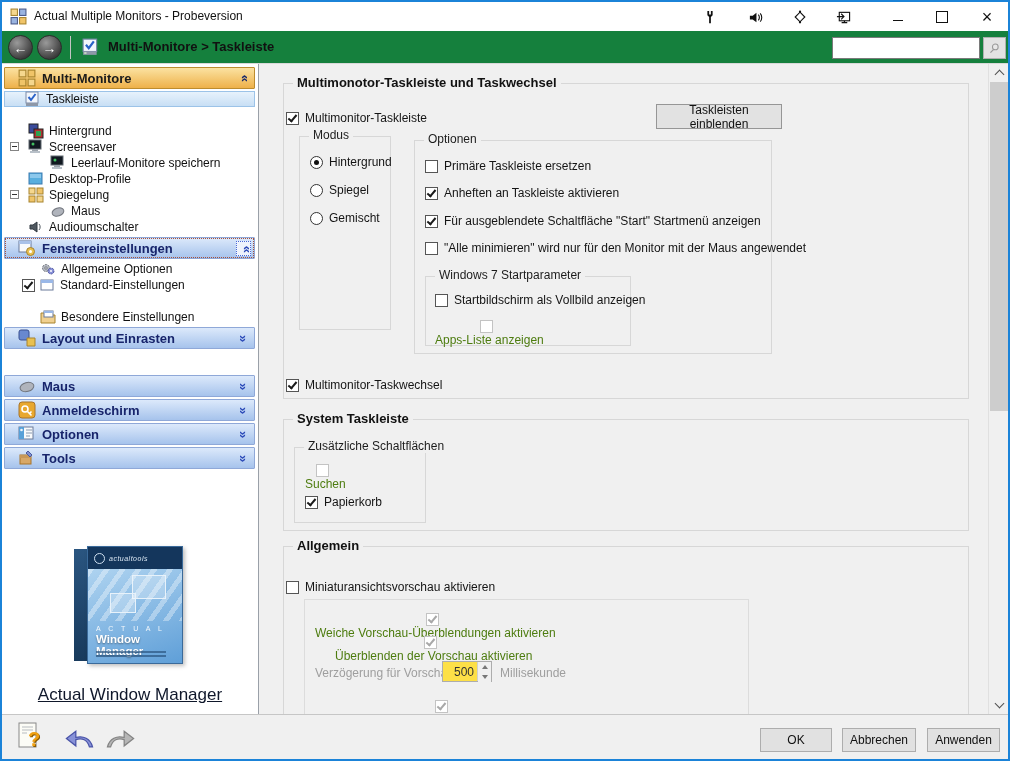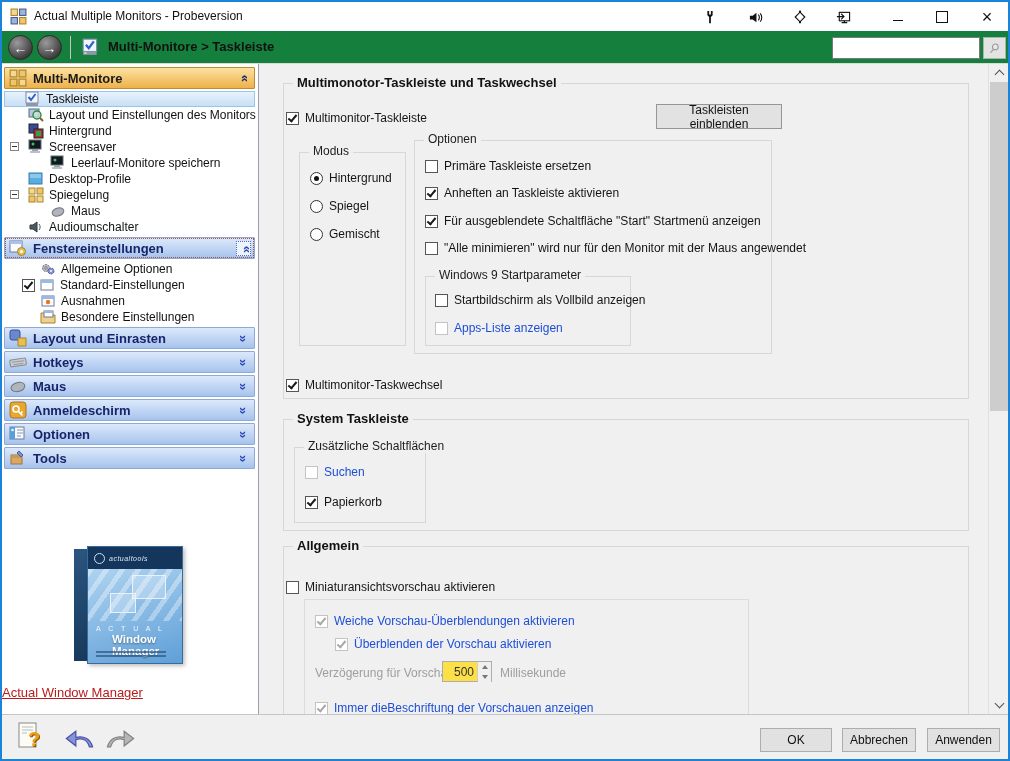--- a/index.html
+++ b/index.html
@@ -21,21 +21,21 @@
   .navbtn::after{color:#fff;font-weight:bold;font-size:14px;line-height:1;}
   .navbtn.back::after{content:"\2190";}
   .navbtn.fwd::after{content:"\2192";}
   .nav-sep{position:absolute;left:68px;top:5px;width:1px;height:23px;background:#c4c4c4;}
   .crumb-icon{position:absolute;left:80px;top:7px;width:18px;height:18px;}
   .crumb{position:absolute;left:106px;top:8px;font-size:13px;font-weight:bold;color:#111;}
   .search{position:absolute;left:830px;top:6px;width:148px;height:22px;border:1px solid #7a7a7a;background:#fff;font-size:12px;padding:0 4px;}
   .search-btn{position:absolute;left:981px;top:6px;width:23px;height:22px;background:#e3e3e3;border:1px solid #b0b0b0;display:flex;align-items:center;justify-content:center;}
   
   .sidebar{position:absolute;left:0;top:62px;width:257px;height:650px;background:#fff;border-right:1px solid #9aa0a8;overflow:hidden;}
-  .shead{position:absolute;left:2px;width:251px;height:22px;display:flex;align-items:center;gap:6px;padding-left:4px;
+  .shead{position:absolute;left:2px;width:251px;height:22px;display:flex;align-items:center;gap:6px;padding-left:13px;
     font-size:13px;font-weight:bold;border:1px solid #8fa8d8;border-radius:1px;}
   .shead.gold{background:linear-gradient(#fbe2a1,#eeb14a);border-color:#bd8c2e;color:#1a1a1a;}
   .shead.blue{background:linear-gradient(#dce9fb,#a6c3ec);color:#17246b;}
   .chev{position:absolute;right:7px;top:3px;font-size:13px;font-weight:bold;color:#2a49b8;}
   .chev.up{transform:rotate(-90deg);}
   .chev.down{transform:rotate(90deg);}
   .chevbtn{position:absolute;right:3px;top:3px;width:15px;height:15px;border:1px dotted #4a6ad8;background:#eef3fc;}
   .chevbtn .chev{right:1px;top:0px;}
   .focusdots{position:absolute;inset:0;border:1px dotted #a8503a;pointer-events:none;}
   .trow{position:absolute;left:2px;width:251px;height:16px;display:flex;align-items:center;font-size:12px;color:#111;white-space:nowrap;}
@@ -49,34 +49,34 @@
   .product{position:absolute;left:72px;top:482px;width:112px;height:118px;display:flex;}
   .p-side{width:13px;height:112px;margin-top:3px;background:linear-gradient(#2a5580,#183a5c);}
   .p-front{width:96px;height:118px;background:linear-gradient(160deg,#bcdcf4,#5f9fd8);border:1px solid #3a6a9a;position:relative;box-shadow:2px 2px 4px rgba(0,0,0,.25);}
   .p-top{height:22px;background:#14365c;display:flex;align-items:center;gap:4px;padding-left:6px;}
   .p-logo{width:11px;height:11px;border:1.5px solid #cfe0f0;border-radius:50%;flex:none;}
   .p-brand{font-size:7px;color:#dce8f4;font-style:italic;letter-spacing:.5px;}
   .p-mid{position:absolute;left:0;top:22px;width:100%;height:52px;
     background:repeating-linear-gradient(125deg,rgba(255,255,255,.35) 0 5px,rgba(255,255,255,0) 5px 13px);}
   .p-win{position:absolute;border:1.5px solid #e8f2fa;background:rgba(255,255,255,.25);}
   .p-series{position:absolute;left:8px;top:78px;font-size:7px;letter-spacing:3px;color:#f4f8fc;}
-  .p-name{position:absolute;left:8px;top:86px;font-size:11.5px;font-weight:bold;color:#fff;text-shadow:0 1px 2px rgba(0,0,0,.4);margin-left:16px;}
+  .p-name{position:absolute;left:8px;top:86px;font-size:11.5px;font-weight:bold;color:#fff;text-shadow:0 1px 2px rgba(0,0,0,.4);}
   .p-caption{position:absolute;left:8px;top:104px;width:70px;height:7px;
     background:repeating-linear-gradient(#2a5580 0 2px,transparent 2px 4px);opacity:.7;}
   .s-note{position:absolute;top:600px;width:100%;text-align:center;font-size:13px;color:#222;}
-  .s-link{position:absolute;top:621px;width:100%;font-size:13px;color:#b91c1c;text-decoration:underline;cursor:pointer;}
+  .s-link{position:absolute;top:621px;width:100%;text-align:center;font-size:17px;color:#0f172a;text-decoration:underline;cursor:pointer;}
   
   .main{position:absolute;left:258px;top:62px;width:728px;height:650px;background:#f0f0f0;overflow:hidden;}
   .groupbox{position:absolute;border:1px solid #d7d7d7;}
   .gtitle{position:absolute;top:-9px;left:9px;background:#f0f0f0;padding:0 4px;font-size:13px;font-weight:bold;color:#111;white-space:nowrap;}
   .gtitle.small{font-size:12px;font-weight:normal;color:#1c1c1c;}
   .cb,.radio{position:absolute;display:flex;align-items:center;font-size:12px;color:#141414;height:16px;white-space:nowrap;cursor:default;}
   .cb .box{width:13px;height:13px;border:1px solid #555;background:#fff;position:relative;margin-right:6px;flex:none;}
   .cb.checked .box::after{content:"";position:absolute;left:1px;top:2px;width:7px;height:3px;border-left:2px solid #1a1a1a;border-bottom:2px solid #1a1a1a;transform:rotate(-50deg);}
-  .cb.disabled{color:#1d4ed8;}
+  .cb.disabled{color:#4d7c0f;flex-direction:column;}
   .cb.disabled .box{border-color:#c3c3c3;}
   .cb.disabled.checked .box::after{border-color:#a8a8a8;}
   .radio .dot{width:13px;height:13px;border-radius:50%;border:1px solid #333;background:#fff;position:relative;margin-right:6px;flex:none;}
   .radio.sel .dot::after{content:"";position:absolute;left:3px;top:3px;width:5px;height:5px;border-radius:50%;background:#111;}
   .pushbtn{position:absolute;background:#e2e2e2;border:1px solid #969696;font-size:12px;color:#111;display:flex;align-items:center;justify-content:center;font-family:inherit;}
   .dimtext{position:absolute;font-size:12px;color:#9e9e9e;white-space:nowrap;}
   .spin{position:absolute;width:50px;height:21px;border:1px solid #adadad;background:#fde047;display:flex;}
   .spinval{flex:1;font-size:12px;color:#333;text-align:right;padding:3px 3px 0 0;}
   .spinbtns{width:14px;border-left:1px solid #d0d0d0;display:flex;flex-direction:column;}
   .spinbtns span{flex:1;display:flex;align-items:center;justify-content:center;background:#f0f0f0;}
@@ -177,28 +177,20 @@
       <span class="chev up" style="color:#1a2a6a">»</span>
     </div>
 
     <div class="trow sel" style="top:27px;padding-left:20px">
       <span class="ticon"><svg viewBox="0 0 16 16" width="16" height="16">
             <rect x="1" y="1" width="12" height="11" fill="#f2f6fc" stroke="#7a8aa8"></rect>
             <path d="M3.5 6l2.5 3 4.5-6" stroke="#2a62c8" stroke-width="2" fill="none"></path>
             <rect x="1" y="12" width="12" height="3" fill="#8e98a8"></rect>
           </svg></span>
       <span>Taskleiste</span>
-    </div>
-    <div class="trow" style="top:43px;padding-left:24px">
-      <span class="ticon"><svg viewBox="0 0 16 16" width="16" height="16">
-            <rect x="1" y="2" width="10" height="8" fill="#b8c8d8" stroke="#5a6a80"></rect>
-            <circle cx="9" cy="8" r="4" fill="#cfe8d8" fill-opacity=".7" stroke="#2a8a4a" stroke-width="1.4"></circle>
-            <path d="M12 11l3 3" stroke="#8a5a2a" stroke-width="2"></path>
-          </svg></span>
-      <span>Layout und Einstellungen des Monitors</span>
     </div>
     <div class="trow" style="top:59px;padding-left:24px">
       <span class="ticon"><svg viewBox="0 0 16 16" width="16" height="16">
             <rect x="1" y="1" width="9" height="9" fill="#3a4a9a" stroke="#222"></rect>
             <rect x="6" y="6" width="9" height="9" fill="#b03030" stroke="#222"></rect>
             <rect x="8" y="8" width="5" height="5" fill="#30a050"></rect>
           </svg></span>
       <span>Hintergrund</span>
     </div>
     <div class="trow" style="top:75px;padding-left:24px">
@@ -277,53 +269,35 @@
       <span>Allgemeine Optionen</span>
     </div>
     <div class="trow" style="top:213px;padding-left:18px">
       <span class="cbx on"></span>
       <span class="ticon"><svg viewBox="0 0 16 16" width="16" height="16">
             <rect x="2" y="3" width="12" height="10" fill="#fff" stroke="#6a7a9a"></rect>
             <rect x="2" y="3" width="12" height="3" fill="#9ab8e8"></rect>
           </svg></span>
       <span>Standard-Einstellungen</span>
     </div>
-    <div class="trow" style="top:229px;padding-left:36px">
-      <span class="ticon"><svg viewBox="0 0 16 16" width="16" height="16">
-            <rect x="2" y="3" width="12" height="10" fill="#fff" stroke="#6a7a9a"></rect>
-            <rect x="2" y="3" width="12" height="3" fill="#9ab8e8"></rect>
-            <circle cx="8" cy="9" r="2.2" fill="#e87820"></circle>
-          </svg></span>
-      <span>Ausnahmen</span>
-    </div>
     <div class="trow" style="top:245px;padding-left:36px">
       <span class="ticon"><svg viewBox="0 0 16 16" width="16" height="16">
             <path d="M1 4h5l1 2h8v8H1z" fill="#f0d090" stroke="#a8842e"></path>
             <rect x="4" y="2" width="9" height="6" fill="#fff" stroke="#6a7a9a"></rect>
             <rect x="4" y="2" width="9" height="2" fill="#9ab8e8"></rect>
           </svg></span>
       <span>Besondere Einstellungen</span>
     </div>
 
     <div class="shead blue" style="top:263px">
       <span class="ticon" style="width:18px;height:18px"><svg viewBox="0 0 18 18" width="18" height="18">
             <rect x="1" y="1" width="10" height="10" rx="2" fill="#6888d0" stroke="#3a5090"></rect>
             <path d="M9 9h8v8H9z" fill="#e8c050" stroke="#a8842e"></path>
           </svg></span>
       <span>Layout und Einrasten</span>
-      <span class="chev down">»</span>
-    </div>
-    <div class="shead blue" style="top:287px">
-      <span class="ticon" style="width:18px;height:18px"><svg viewBox="0 0 18 18" width="18" height="18">
-            <g transform="rotate(-8 9 9)">
-              <rect x="1" y="6" width="16" height="7" rx="1.5" fill="#c8ccd4" stroke="#888"></rect>
-              <path d="M3 8.5h12M4 11h10" stroke="#999"></path>
-            </g>
-          </svg></span>
-      <span>Hotkeys</span>
       <span class="chev down">»</span>
     </div>
     <div class="shead blue" style="top:311px">
       <span class="ticon" style="width:18px;height:18px"><svg viewBox="0 0 18 18" width="18" height="18">
             <ellipse cx="9" cy="10" rx="7" ry="4.5" fill="#b0b4bc" stroke="#70747c" transform="rotate(-15 9 10)"></ellipse>
           </svg></span>
       <span>Maus</span>
       <span class="chev down">»</span>
     </div>
     <div class="shead blue" style="top:335px">
@@ -378,21 +352,21 @@
 
     <div class="groupbox" style="left:23px;top:19px;width:686px;height:316px">
       <span class="gtitle">Multimonotor-Taskleiste und Taskwechsel</span>
 
       <div class="cb checked" style="left:2px;top:26px">
         <span class="box"></span>
         <span>Multimonitor-Taskleiste</span>
       </div>
       <button class="pushbtn" style="left:372px;top:20px;width:126px;height:25px">Taskleisten einblenden</button>
 
-      <div class="groupbox" style="left:15px;top:68px;width:107px;height:194px">
+      <div class="groupbox" style="left:15px;top:52px;width:92px;height:194px">
         <span class="gtitle small">Modus</span>
         <div class="radio sel" style="left:10px;top:17px">
           <span class="dot"></span>
           <span>Hintergrund</span>
         </div>
         <div class="radio" style="left:10px;top:45px">
           <span class="dot"></span>
           <span>Spiegel</span>
         </div>
         <div class="radio" style="left:10px;top:73px">
@@ -413,21 +387,21 @@
         </div>
         <div class="cb checked" style="left:10px;top:72px">
           <span class="box"></span>
           <span>Für ausgeblendete Schaltfläche "Start" Startmenü anzeigen</span>
         </div>
         <div class="cb" style="left:10px;top:99px">
           <span class="box"></span>
           <span>"Alle minimieren" wird nur für den Monitor mit der Maus angewendet</span>
         </div>
         <div class="groupbox" style="left:10px;top:135px;width:206px;height:70px">
-          <span class="gtitle small">Windows 9 Startparameter</span>
+          <span class="gtitle small">Windows 7 Startparameter</span>
           <div class="cb" style="left:9px;top:15px">
             <span class="box"></span>
             <span>Startbildschirm als Vollbild anzeigen</span>
           </div>
           <div class="cb disabled" style="left:9px;top:43px">
             <span class="box"></span>
             <span>Apps-Liste anzeigen</span>
           </div>
         </div>
       </div>

